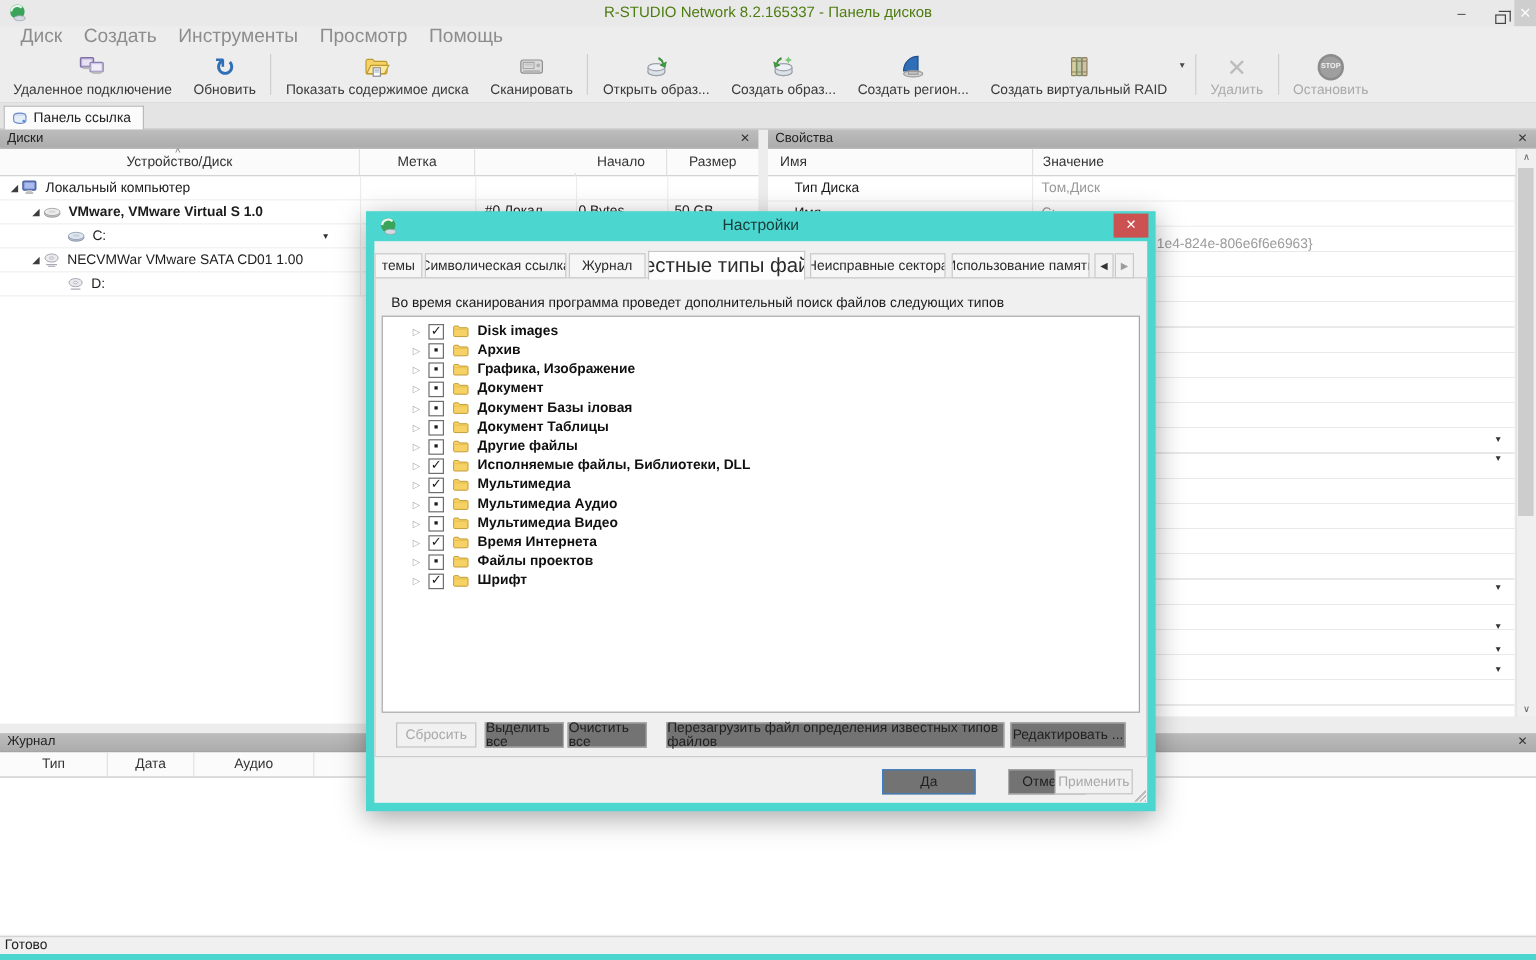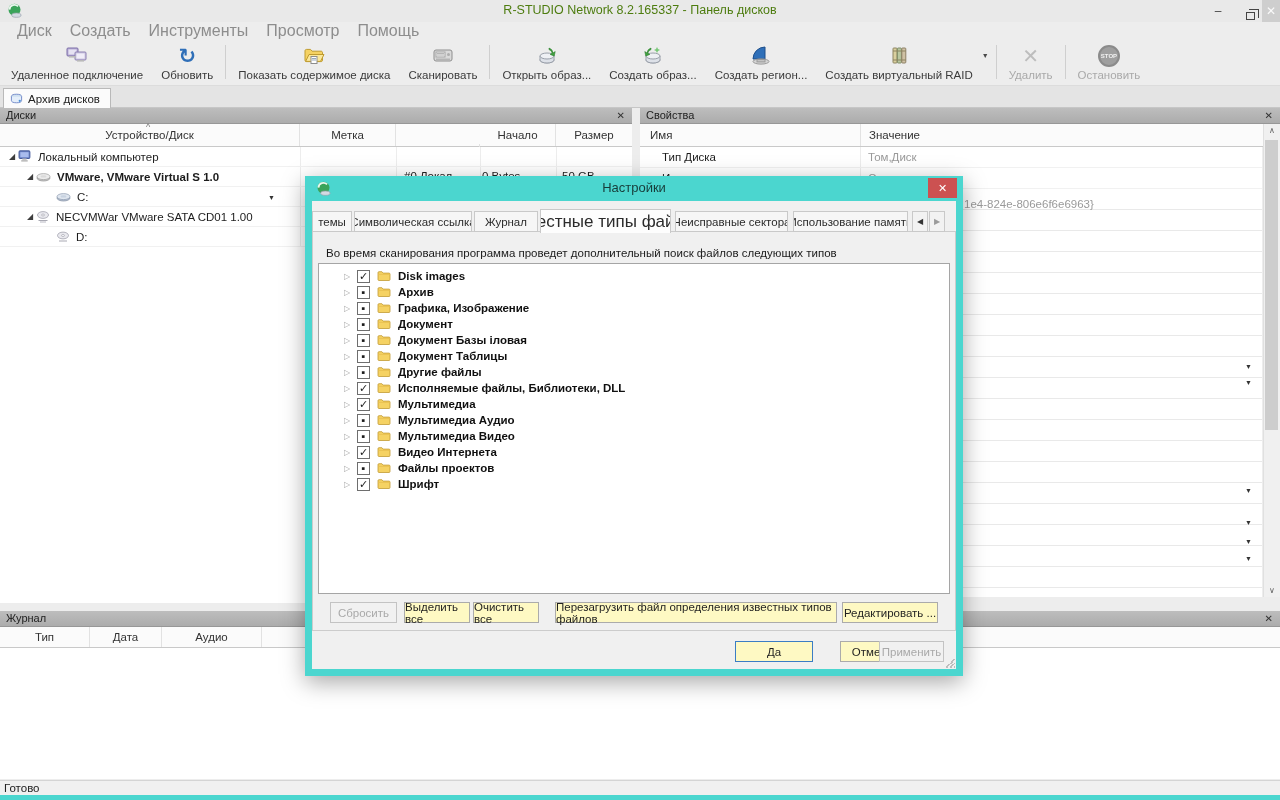--- a/index.html
+++ b/index.html
@@ -56,21 +56,21 @@
   .tab.active{top:8px;height:24px;background:#fdfdfd;border-bottom:none;z-index:3;font-size:17px;}
   .tab-scroll{position:absolute;top:10px;width:16px;height:21px;border:1px solid #c9c9c9;background:#f2f2f2;font-size:8px;text-align:center;line-height:20px;color:#333;}
   .tabpage{left:0px;top:30px;width:644px;height:400px;border:1px solid #cccccc;background:#f0f0f0;}
   .dlg-desc{left:14px;top:46px;font-size:11.5px;color:#1a1a1a;}
   .listbox{left:6px;top:62px;width:632px;height:331px;background:#fff;border:1px solid #a5a5a5;}
   .ft-row{position:absolute;left:0;width:100%;height:16px;display:flex;align-items:center;}
   .ft-exp{width:12px;margin-left:22px;font-size:8px;color:#a9a9a9;text-align:center;}
   .cb{width:13px;height:13px;border:1px solid #6e6e6e;background:#fff;margin-left:4px;font-size:11px;line-height:11px;text-align:center;color:#1b1b1b;overflow:hidden;}
   .ft-folder{margin-left:7px;}
   .ft-label{margin-left:7px;font-size:11.5px;font-weight:bold;color:#101010;}
-  .dbtn{position:absolute;height:21px;background:#fef9c3;border:1px solid #ababab;font-size:11.5px;color:#1f1f1f;display:flex;align-items:center;justify-content:center;}
+  .dbtn{position:absolute;height:21px;background:#737373;border:1px solid #ababab;font-size:11.5px;color:#1f1f1f;display:flex;align-items:center;justify-content:center;}
   .dbtn.disabled{color:#a9a9a9;border-color:#c3c3c3;background:#f1f1f1;}
   .dbtn.default{border:1px solid #3b7dc4;}
   .grip{right:1px;bottom:1px;width:10px;height:10px;background:
     linear-gradient(135deg,transparent 50%,#bdbdbd 50% 60%,transparent 60% 70%,#bdbdbd 70% 80%,transparent 80% 90%,#bdbdbd 90%);}
   
   .statusbar{left:0;top:780px;width:1280px;height:15px;background:#f0f0f0;border-top:1px solid #d4d4d4;font-size:11.5px;color:#222;padding:1px 0 0 4px;}
   .teal-strip{left:0;top:795px;width:1280px;height:5px;background:var(--teal);}
   svg{display:block;}
 </style>
 </head>
@@ -205,21 +205,21 @@
   </div>
 </div>
 
 <div class="abs tabbar">
   <div class="abs doc-tab">
     <svg width="13" height="13" viewBox="0 0 14 14">
         <ellipse cx="7" cy="5" rx="5.5" ry="2.6" fill="#cfe0f0" stroke="#6f87c8"></ellipse>
         <path d="M1.5 5 v4 a5.5 2.6 0 0 0 11 0 v-4" fill="#e4eefa" stroke="#6f87c8"></path>
         <circle cx="10.5" cy="9.5" r="1.2" fill="#4a90d9"></circle>
       </svg>
-    <span>Архив дисков</span>
+    <span>Панель ссылка</span>
   </div>
 </div>
 
 <div class="abs" style="left:0;top:108px;width:632px;height:495px;">
   <div class="panel-header" style="position:relative;">
     <span>Диски</span>
     <span class="panel-x">✕</span>
   </div>
   <div class="colhead" style="position:relative;height:23px;">
     <span class="abs" style="left:146px;top:-2px;font-size:9px;color:#777;">^</span>
@@ -500,21 +500,21 @@
       </div>
       <div class="ft-row" style="top:180px;">
         <span class="ft-exp">▷</span>
         <span class="cb">✓</span>
         <span class="ft-folder">
             <svg width="14" height="12" viewBox="0 0 14 12">
               <path d="M1 2.6 C1 2.1 1.4 1.7 1.9 1.7 H4.9 L6.1 3.1 H12.1 C12.6 3.1 13 3.5 13 4 V9.6 C13 10.1 12.6 10.5 12.1 10.5 H1.9 C1.4 10.5 1 10.1 1 9.6 Z" fill="#f5d263" stroke="#c19a33" stroke-width="0.8"></path>
               <path d="M1 4.4 H13" stroke="#e7bf4e" stroke-width="0.8"></path>
             </svg>
           </span>
-        <span class="ft-label">Видео Интернета</span>
+        <span class="ft-label">Время Интернета</span>
       </div>
       <div class="ft-row" style="top:196px;">
         <span class="ft-exp">▷</span>
         <span class="cb">▪</span>
         <span class="ft-folder">
             <svg width="14" height="12" viewBox="0 0 14 12">
               <path d="M1 2.6 C1 2.1 1.4 1.7 1.9 1.7 H4.9 L6.1 3.1 H12.1 C12.6 3.1 13 3.5 13 4 V9.6 C13 10.1 12.6 10.5 12.1 10.5 H1.9 C1.4 10.5 1 10.1 1 9.6 Z" fill="#f5d263" stroke="#c19a33" stroke-width="0.8"></path>
               <path d="M1 4.4 H13" stroke="#e7bf4e" stroke-width="0.8"></path>
             </svg>
           </span>

